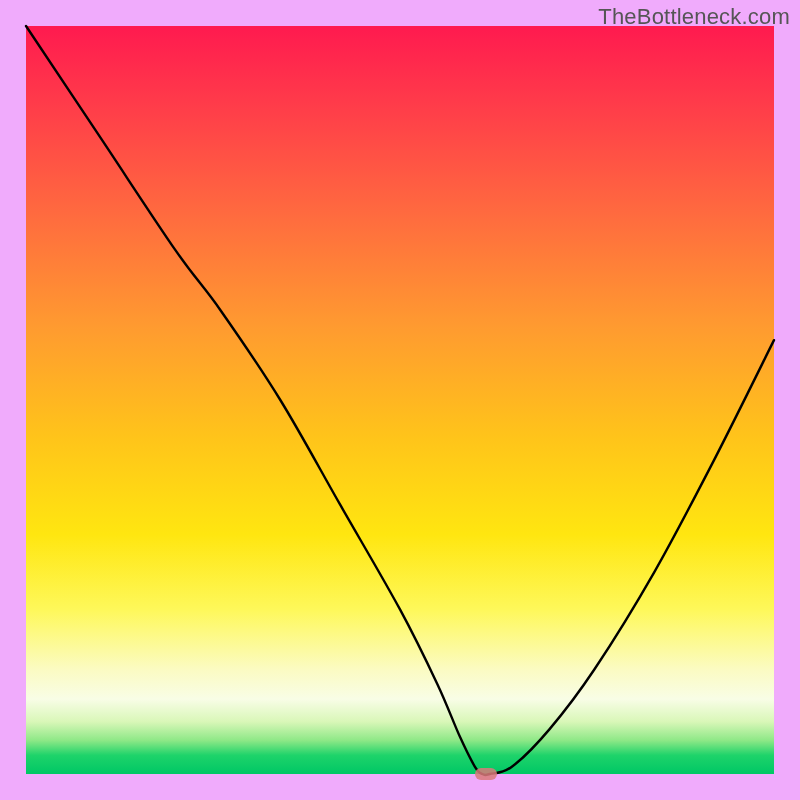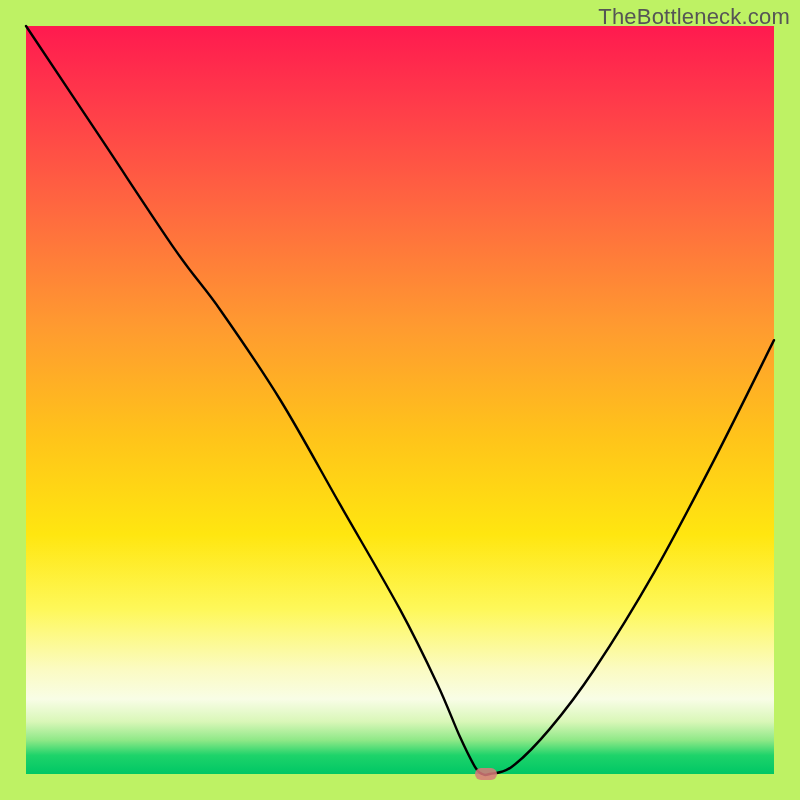--- a/index.html
+++ b/index.html
@@ -8,21 +8,21 @@
     width: 800px;
     height: 800px;
     background: #000;
     overflow: hidden;
     font-family: Arial, Helvetica, sans-serif;
   }
   .frame {
     position: relative;
     width: 800px;
     height: 800px;
-    background: #bef264;
+    background: #f0abfc;
   }
   .watermark {
     position: absolute;
     top: 4px;
     right: 10px;
     color: #555;
     font-size: 22px;
     font-weight: 500;
     letter-spacing: 0.2px;
     z-index: 5;

